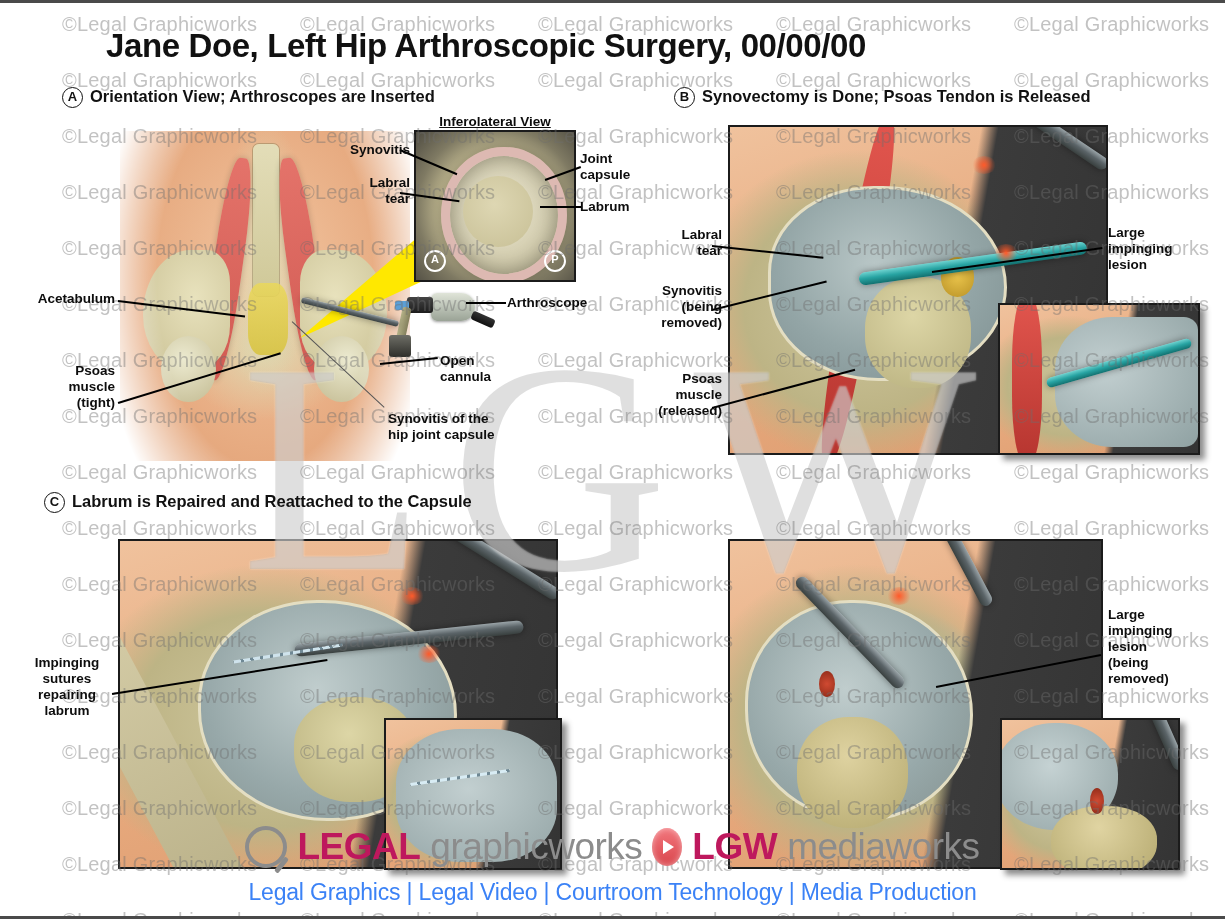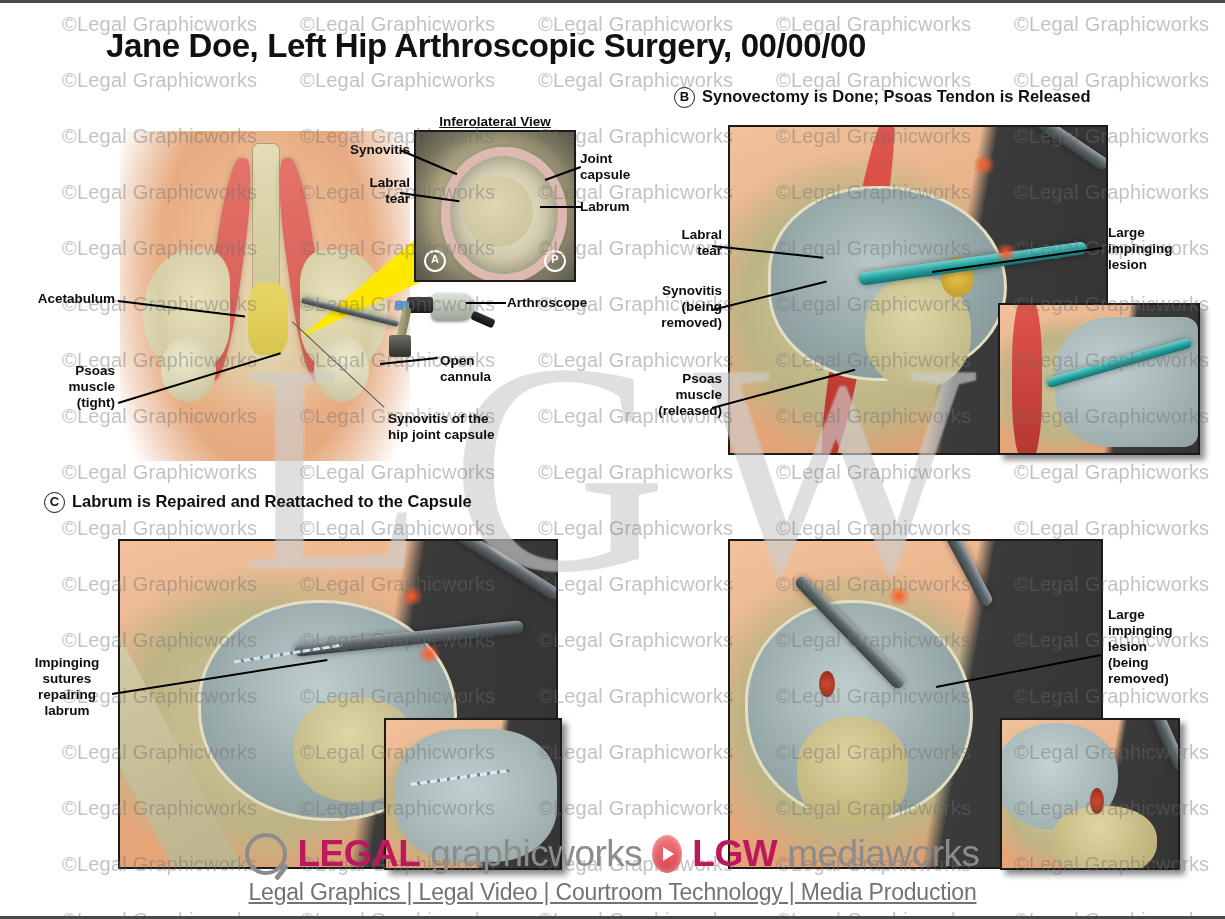--- a/index.html
+++ b/index.html
@@ -125,29 +125,32 @@
   .lg-red{color:#be185d;font-size:37px;font-weight:bold;letter-spacing:-.5px;}
   .lg-gray{color:#8c8c8c;font-size:37px;font-weight:normal;letter-spacing:-.5px;}
   .play{
     width:30px;height:38px;border-radius:50%;
     background:linear-gradient(#f2777d,#d9454c);
     display:inline-flex;align-items:center;justify-content:center;
     box-shadow:inset 0 0 6px rgba(255,255,255,.5);
   }
   .play:after{content:"";border-left:11px solid #fff;border-top:7px solid transparent;
     border-bottom:7px solid transparent;margin-left:3px;}
-  #tagline{margin-top:4px;font-size:23px;color:#737373;letter-spacing:-.2px;text-decoration:underline;}
+  #tagline{margin-top:11px;font-size:23px;color:#3b82f6;letter-spacing:-.2px;}
 </style>
 </head>
 <body>
 
 <div id="board">
 
   <div id="main-title">Jane Doe, Left Hip Arthroscopic Surgery, 00/00/00</div>
 
+  <div class="panel-head" style="left:62px;top:82px;width:560px;">
+    <span class="circ">A</span><span>Orientation View; Arthroscopes are Inserted</span>
+  </div>
 
   <div class="panel-head" style="left:674px;top:82px;width:560px;">
     <span class="circ">B</span><span>Synovectomy is Done; Psoas Tendon is Released</span>
   </div>
 
   <div class="panel-head" style="left:44px;top:487px;width:600px;">
     <span class="circ">C</span><span>Labrum is Repaired and Reattached to the Capsule</span>
   </div>
 
 

